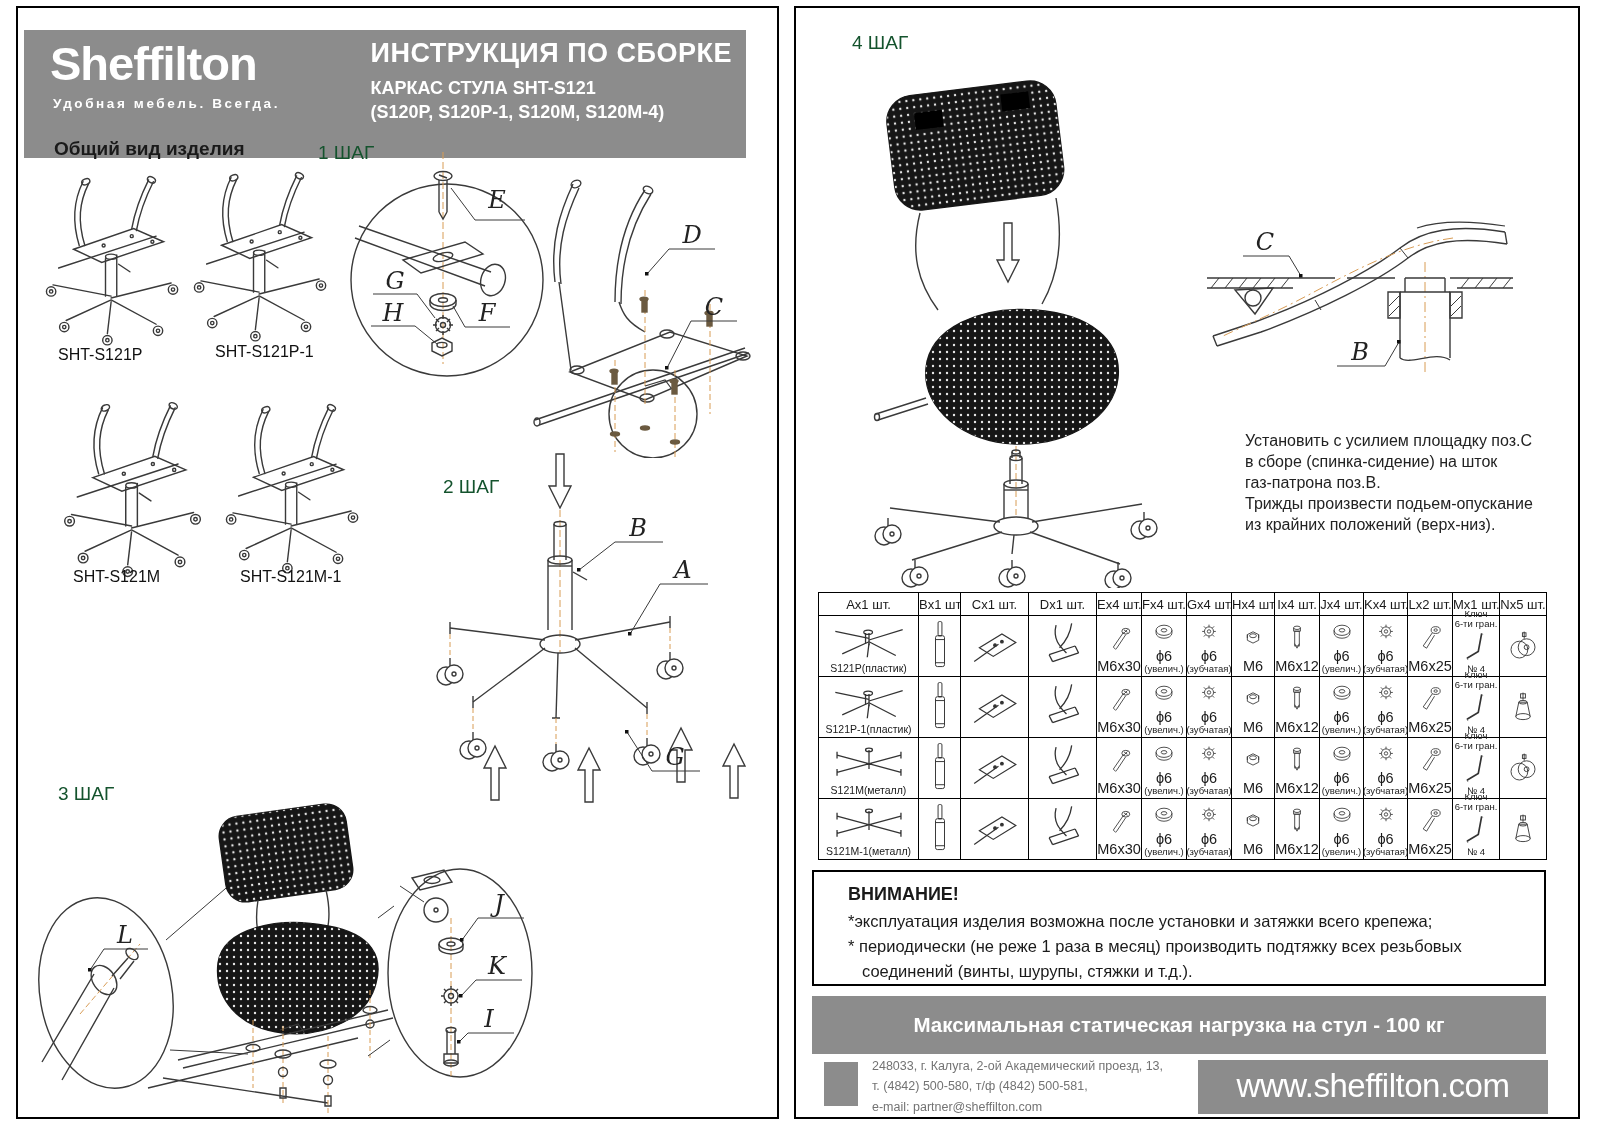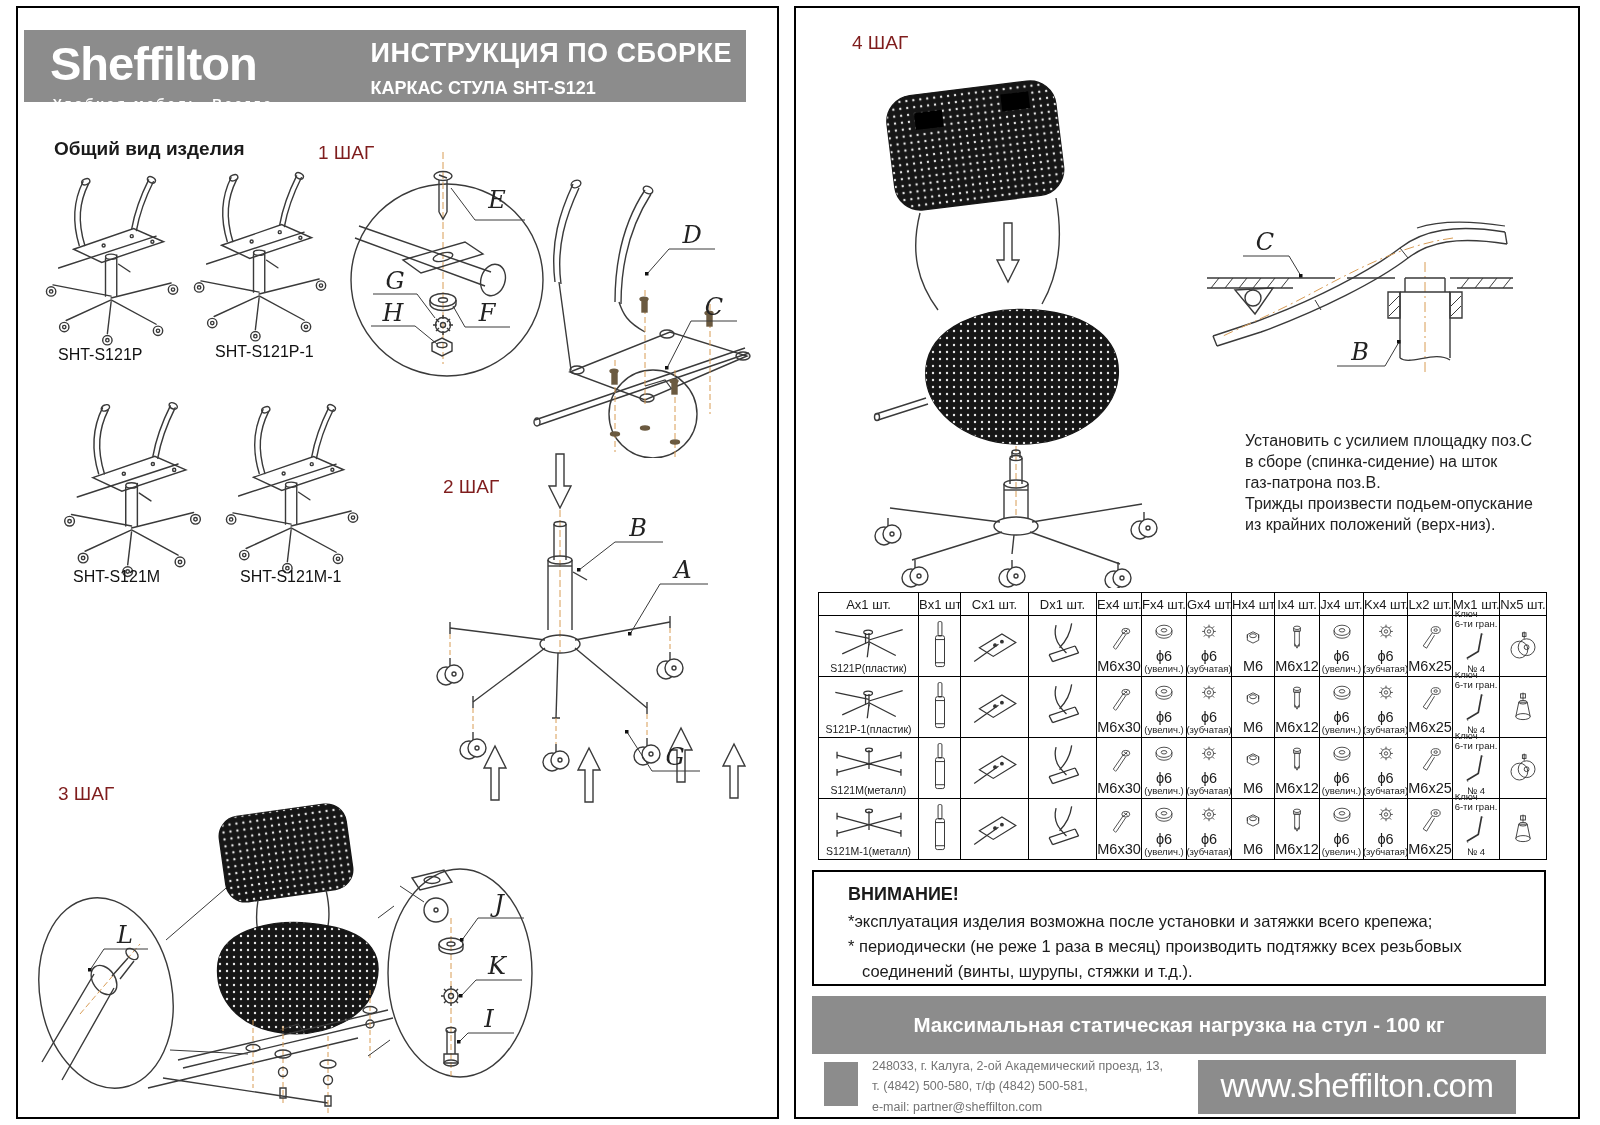--- a/index.html
+++ b/index.html
@@ -2,61 +2,61 @@
 <html><head>
 <meta charset="utf-8">
 <style>
   html,body{margin:0;padding:0;background:#fff;}
   body{font-family:"Liberation Sans",sans-serif;color:#1a1a1a;}
   .page{position:relative;width:1600px;height:1125px;background:#fff;overflow:hidden;}
   .panel{position:absolute;border:2px solid #000;background:#fff;box-sizing:border-box;}
   .panel.left{left:16px;top:6px;width:763px;height:1113px;}
   .panel.right{left:794px;top:6px;width:786px;height:1113px;}
   
-  .brand-band{position:absolute;left:6px;top:22px;width:722px;height:72px;background:#8c8c8c;}
+  .brand-band{position:absolute;left:6px;top:22px;width:722px;height:128px;background:#8c8c8c;}
   .logo{position:absolute;left:26px;top:6px;color:#fff;font-size:47px;font-weight:bold;letter-spacing:-1px;}
   .tagline{position:absolute;left:29px;top:66px;color:#fff;font-size:13.5px;font-weight:bold;letter-spacing:2.6px;}
   .tb{position:absolute;right:14px;top:8px;color:#fff;}
   .tb .t1{font-size:27px;font-weight:bold;letter-spacing:.5px;}
   .tb .t2{font-size:18px;font-weight:bold;margin-top:9px;}
   .tb .t3{font-size:18px;font-weight:bold;margin-top:3px;}
   .h-overview{position:absolute;left:36px;top:130px;font-size:19px;font-weight:bold;}
-  .step-label{position:absolute;font-size:19px;color:#7f1d1d;}
+  .step-label{position:absolute;font-size:19px;color:#14532d;}
   .model-label{position:absolute;font-size:16px;color:#111;margin-top:8px;}
   .callout{position:absolute;transform:translate(-50%,-50%);font-family:"DejaVu Serif",serif;font-style:italic;font-size:24px;color:#222;}
   
   .note{position:absolute;left:449px;top:422px;width:310px;font-size:16px;line-height:21px;color:#222;}
   .note div{white-space:nowrap;}
   
   table.parts{position:absolute;left:22px;top:584px;border-collapse:collapse;table-layout:fixed;width:728px;}
   table.parts th,table.parts td{border:1.4px solid #000;padding:0;font-weight:normal;}
   table.parts th{height:22px;font-size:13px;white-space:nowrap;overflow:hidden;}
   table.parts td{height:60px;}
   .cw{display:flex;flex-direction:column;align-items:center;justify-content:flex-end;height:58px;padding:1px 0;box-sizing:border-box;}
   .tpic{width:34px;height:34px;margin:auto;flex:0 0 auto;}
   .tpic.c-a{width:88px;height:38px;}
   .tpic.c-b{width:18px;height:54px;}
   .tpic.c-c,.tpic.c-d{width:56px;height:52px;}
   .tpic.c-n{width:36px;height:46px;}
   .tval{line-height:1.05;text-align:center;}
   .tmain{display:block;font-size:14.5px;}
   .tsub{display:block;font-size:9.5px;}
   .tlabel{font-size:10.5px;white-space:nowrap;}
-  .tcell-top{font-size:9.5px;line-height:1.12;}
+  .tcell-top{font-size:9.5px;line-height:1.12;text-align:center;}
   
   .attention{position:absolute;left:16px;top:862px;width:734px;height:116px;border:2px solid #000;box-sizing:border-box;padding:12px 14px 0 34px;}
   .attention .at{font-size:18px;font-weight:bold;margin-bottom:4px;}
   .attention .al{font-size:16.5px;line-height:25px;white-space:nowrap;}
   .attention .al.indent{padding-left:14px;}
   
   .loadband{position:absolute;left:16px;top:988px;width:734px;height:58px;background:#8c8c8c;color:#fff;
             font-size:20.5px;font-weight:bold;text-align:center;line-height:58px;}
   .fsquare{position:absolute;left:28px;top:1054px;width:34px;height:44px;background:#8c8c8c;}
   .address{position:absolute;left:76px;top:1048px;font-size:12.5px;line-height:1.62;color:#737373;}
-  .webband{position:absolute;left:402px;top:1052px;width:318px;height:54px;background:#8c8c8c;color:#fff;
+  .webband{position:absolute;left:402px;top:1052px;width:350px;height:54px;background:#8c8c8c;color:#fff;
            font-size:33px;text-align:center;line-height:52px;letter-spacing:-.5px;}
   svg{display:block;}
   .lineart{position:absolute;}
 </style>
 </head>
 <body>
 
 <svg width="0" height="0" style="position:absolute" aria-hidden="true">
 <defs>
   <pattern id="pdots" patternUnits="userSpaceOnUse" width="7" height="7">

